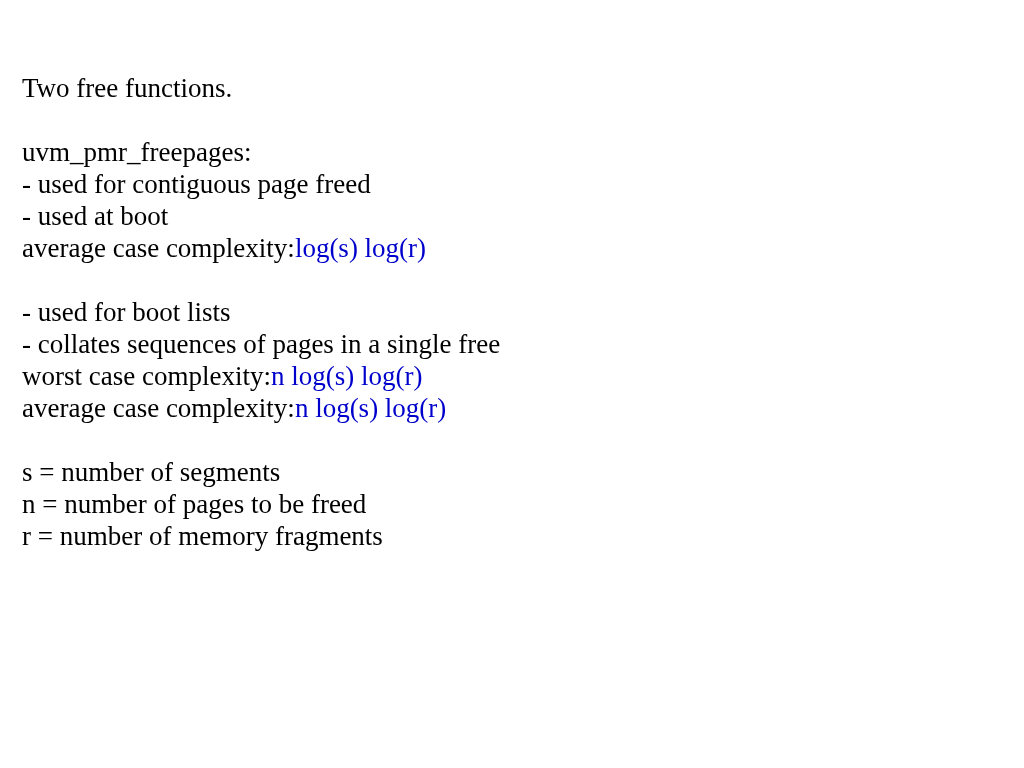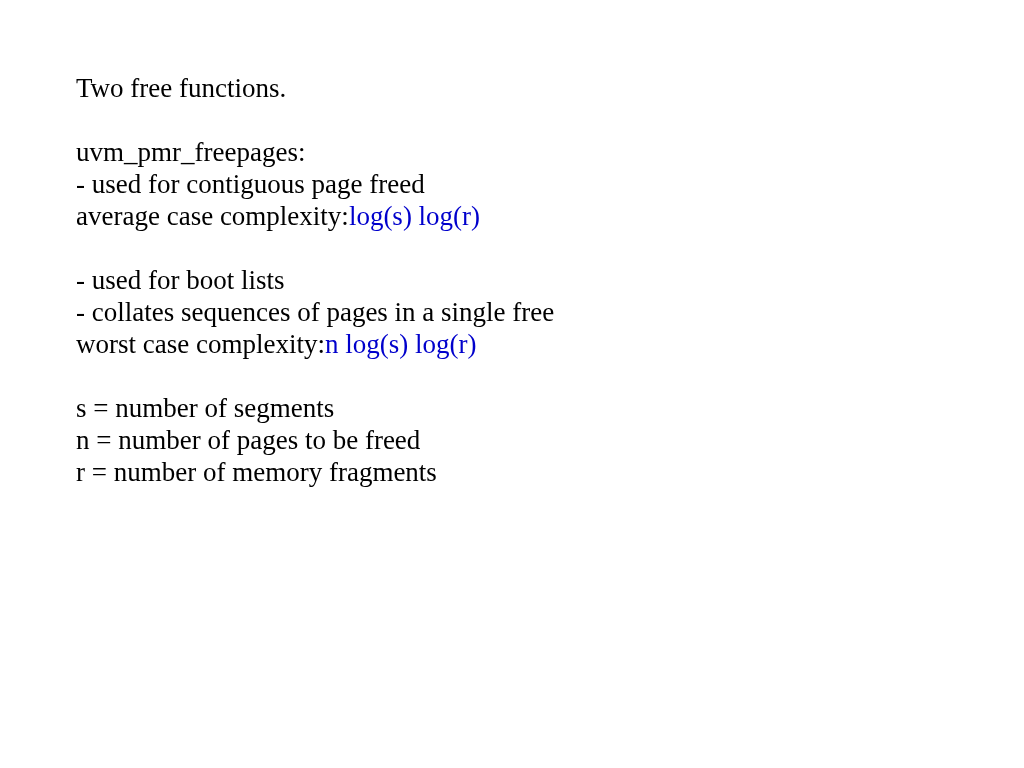--- a/index.html
+++ b/index.html
@@ -12,21 +12,21 @@
     height: 768px;
     font-family: "Liberation Serif", serif;
     color: #000000;
     overflow: hidden;
   }
   .slide {
     position: relative;
     width: 1024px;
     height: 768px;
     box-sizing: border-box;
-    padding: 72px 50px 0 76px;
+    padding: 72px 50px 0 22px;
   }
   .block {
     font-size: 27px;
     line-height: 32px;
     white-space: nowrap;
   }
   .spacer {
     height: 32px;
   }
   .line {
@@ -43,29 +43,31 @@
 
   <div class="block">
     <span class="line">Two free functions.</span>
   </div>
 
   <div class="spacer"></div>
 
   <div class="block">
     <span class="line">uvm_pmr_freepages:</span>
     <span class="line">- used for contiguous page freed</span>
+    <span class="line">- used at boot</span>
     <span class="line"><span>average case complexity:</span><span class="accent">log(s) log(r)</span></span>
   </div>
 
   <div class="spacer"></div>
 
   <div class="block">
     <span class="line">- used for boot lists</span>
     <span class="line">- collates sequences of pages in a single free</span>
     <span class="line"><span>worst case complexity:</span><span class="accent">n log(s) log(r)</span></span>
+    <span class="line"><span>average case complexity:</span><span class="accent">n log(s) log(r)</span></span>
   </div>
 
   <div class="spacer"></div>
 
   <div class="block">
     <span class="line">s = number of segments</span>
     <span class="line">n = number of pages to be freed</span>
     <span class="line">r = number of memory fragments</span>
   </div>
 

